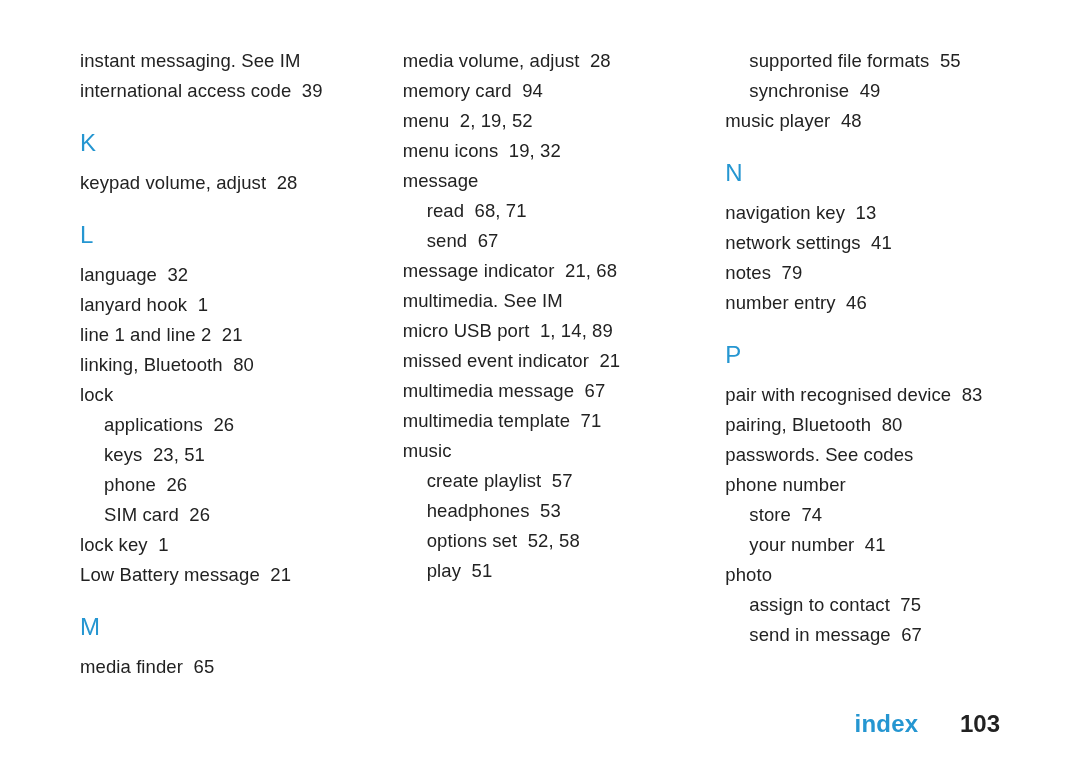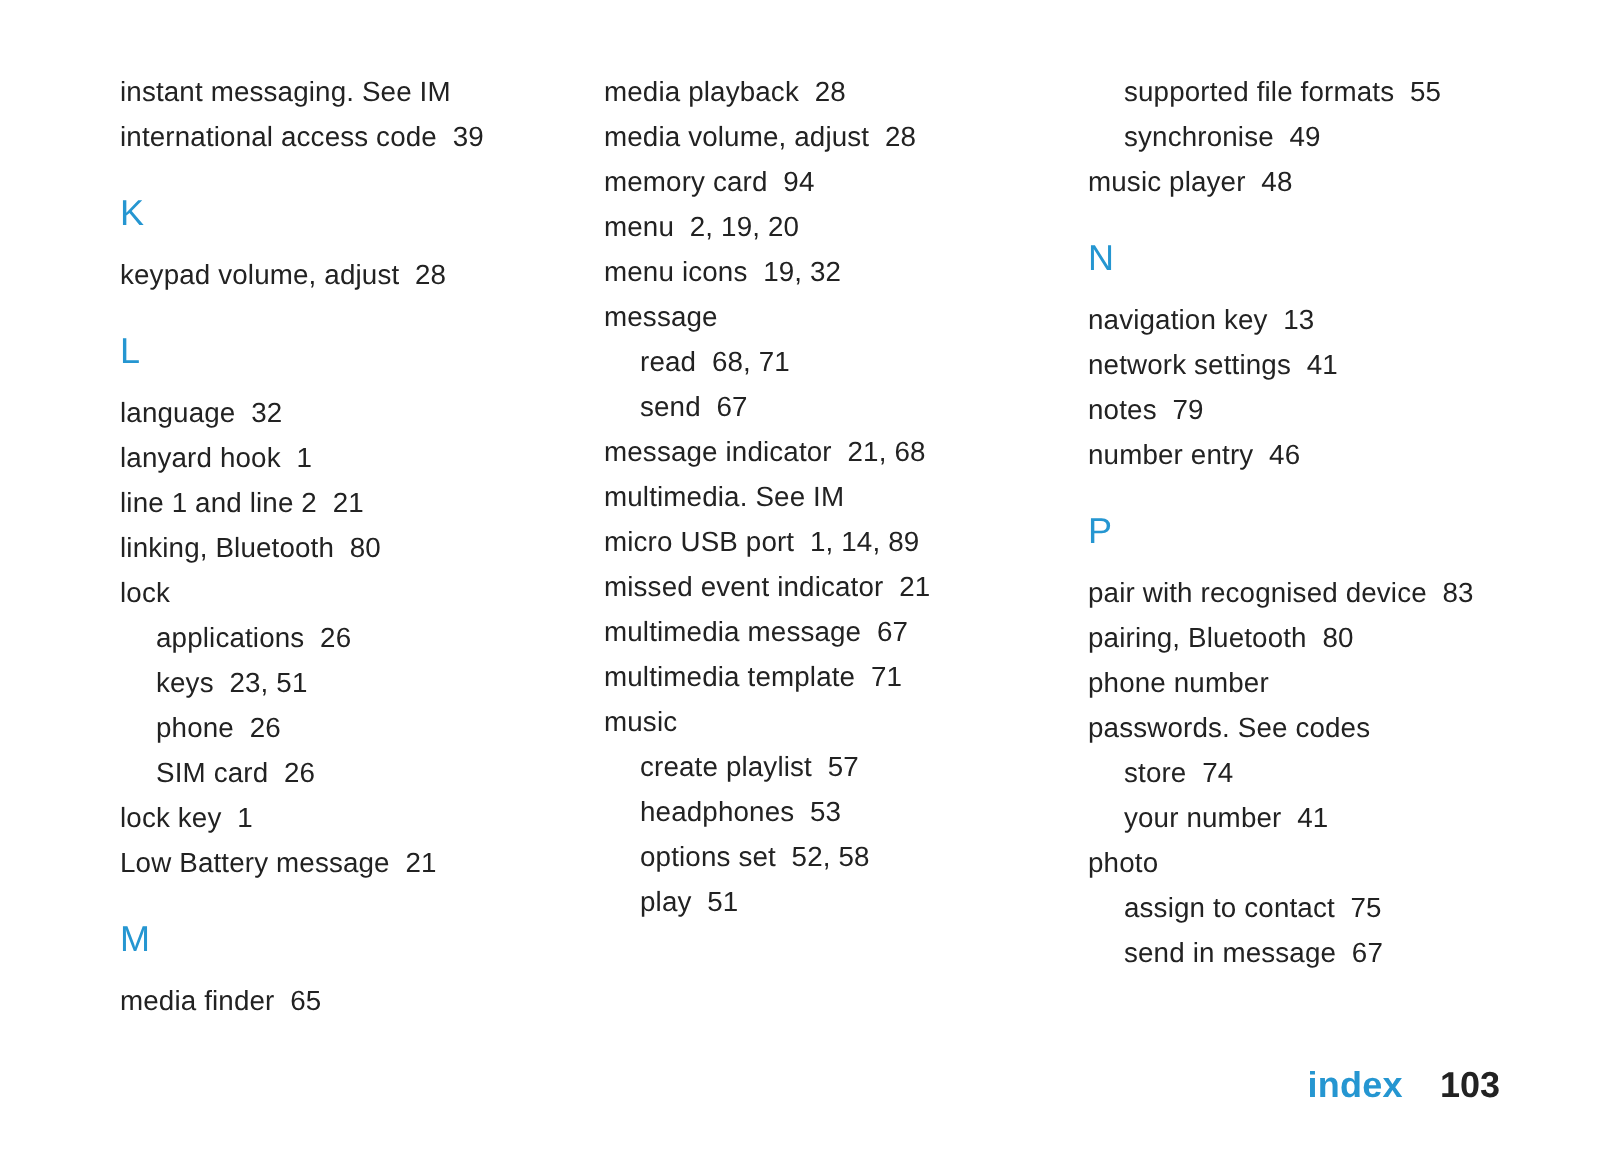--- a/index.html
+++ b/index.html
@@ -6,21 +6,21 @@
   html, body { width: 1080px; height: 766px; background: #fff; font-family: Arial, Helvetica, sans-serif; }
   .page { position: relative; width: 1080px; height: 766px; padding: 46px 80px 0 80px; }
   .cols { display: flex; gap: 48px; }
   .col { flex: 1; }
   .entry { font-size: 18.5px; color: #222; line-height: 30px; letter-spacing: 0.1px; font-weight: 400; }
   .entry .pages { }
   .sub { padding-left: 24px; }
   .letter { color: #2596d1; font-size: 24px; font-weight: 400; margin-top: 22px; margin-bottom: 10px; line-height: 30px; }
   .footer { position: absolute; bottom: 28px; right: 80px; font-size: 24px; }
   .footer .section { color: #2596d1; font-weight: 700; letter-spacing: 0.2px; }
-  .footer .pnum { color: #222; font-weight: 700; margin-left: 18px; }
+  .footer .pnum { color: #222; font-weight: 700; margin-left: 35px; }
 </style>
 </head>
 <body>
 
 <div class="page">
   <div class="cols">
 
     <div class="col">
       <div class="entry"><span>instant messaging. See IM</span></div>
       <div class="entry"><span>international access code</span>&nbsp;&nbsp;<span class="pages">39</span></div>
@@ -39,24 +39,23 @@
       <div class="entry sub"><span>phone</span>&nbsp;&nbsp;<span class="pages">26</span></div>
       <div class="entry sub"><span>SIM card</span>&nbsp;&nbsp;<span class="pages">26</span></div>
       <div class="entry"><span>lock key</span>&nbsp;&nbsp;<span class="pages">1</span></div>
       <div class="entry"><span>Low Battery message</span>&nbsp;&nbsp;<span class="pages">21</span></div>
 
       <div class="letter">M</div>
       <div class="entry"><span>media finder</span>&nbsp;&nbsp;<span class="pages">65</span></div>
     </div>
 
     <div class="col">
-      <div class="entry"><span>media playback</span>&nbsp;&nbsp;<span class="pages">28</span></div>
       <div class="entry"><span>media volume, adjust</span>&nbsp;&nbsp;<span class="pages">28</span></div>
       <div class="entry"><span>memory card</span>&nbsp;&nbsp;<span class="pages">94</span></div>
-      <div class="entry"><span>menu</span>&nbsp;&nbsp;<span class="pages">2, 19, 20</span></div>
+      <div class="entry"><span>menu</span>&nbsp;&nbsp;<span class="pages">2, 19, 52</span></div>
       <div class="entry"><span>menu icons</span>&nbsp;&nbsp;<span class="pages">19, 32</span></div>
       <div class="entry"><span>message</span></div>
       <div class="entry sub"><span>read</span>&nbsp;&nbsp;<span class="pages">68, 71</span></div>
       <div class="entry sub"><span>send</span>&nbsp;&nbsp;<span class="pages">67</span></div>
       <div class="entry"><span>message indicator</span>&nbsp;&nbsp;<span class="pages">21, 68</span></div>
       <div class="entry"><span>multimedia. See IM</span></div>
       <div class="entry"><span>micro USB port</span>&nbsp;&nbsp;<span class="pages">1, 14, 89</span></div>
       <div class="entry"><span>missed event indicator</span>&nbsp;&nbsp;<span class="pages">21</span></div>
       <div class="entry"><span>multimedia message</span>&nbsp;&nbsp;<span class="pages">67</span></div>
       <div class="entry"><span>multimedia template</span>&nbsp;&nbsp;<span class="pages">71</span></div>
@@ -74,22 +73,22 @@
 
       <div class="letter">N</div>
       <div class="entry"><span>navigation key</span>&nbsp;&nbsp;<span class="pages">13</span></div>
       <div class="entry"><span>network settings</span>&nbsp;&nbsp;<span class="pages">41</span></div>
       <div class="entry"><span>notes</span>&nbsp;&nbsp;<span class="pages">79</span></div>
       <div class="entry"><span>number entry</span>&nbsp;&nbsp;<span class="pages">46</span></div>
 
       <div class="letter">P</div>
       <div class="entry"><span>pair with recognised device</span>&nbsp;&nbsp;<span class="pages">83</span></div>
       <div class="entry"><span>pairing, Bluetooth</span>&nbsp;&nbsp;<span class="pages">80</span></div>
+      <div class="entry"><span>passwords. See codes</span></div>
       <div class="entry"><span>phone number</span></div>
-      <div class="entry"><span>passwords. See codes</span></div>
       <div class="entry sub"><span>store</span>&nbsp;&nbsp;<span class="pages">74</span></div>
       <div class="entry sub"><span>your number</span>&nbsp;&nbsp;<span class="pages">41</span></div>
       <div class="entry"><span>photo</span></div>
       <div class="entry sub"><span>assign to contact</span>&nbsp;&nbsp;<span class="pages">75</span></div>
       <div class="entry sub"><span>send in message</span>&nbsp;&nbsp;<span class="pages">67</span></div>
     </div>
 
   </div>
 
   <div class="footer">

